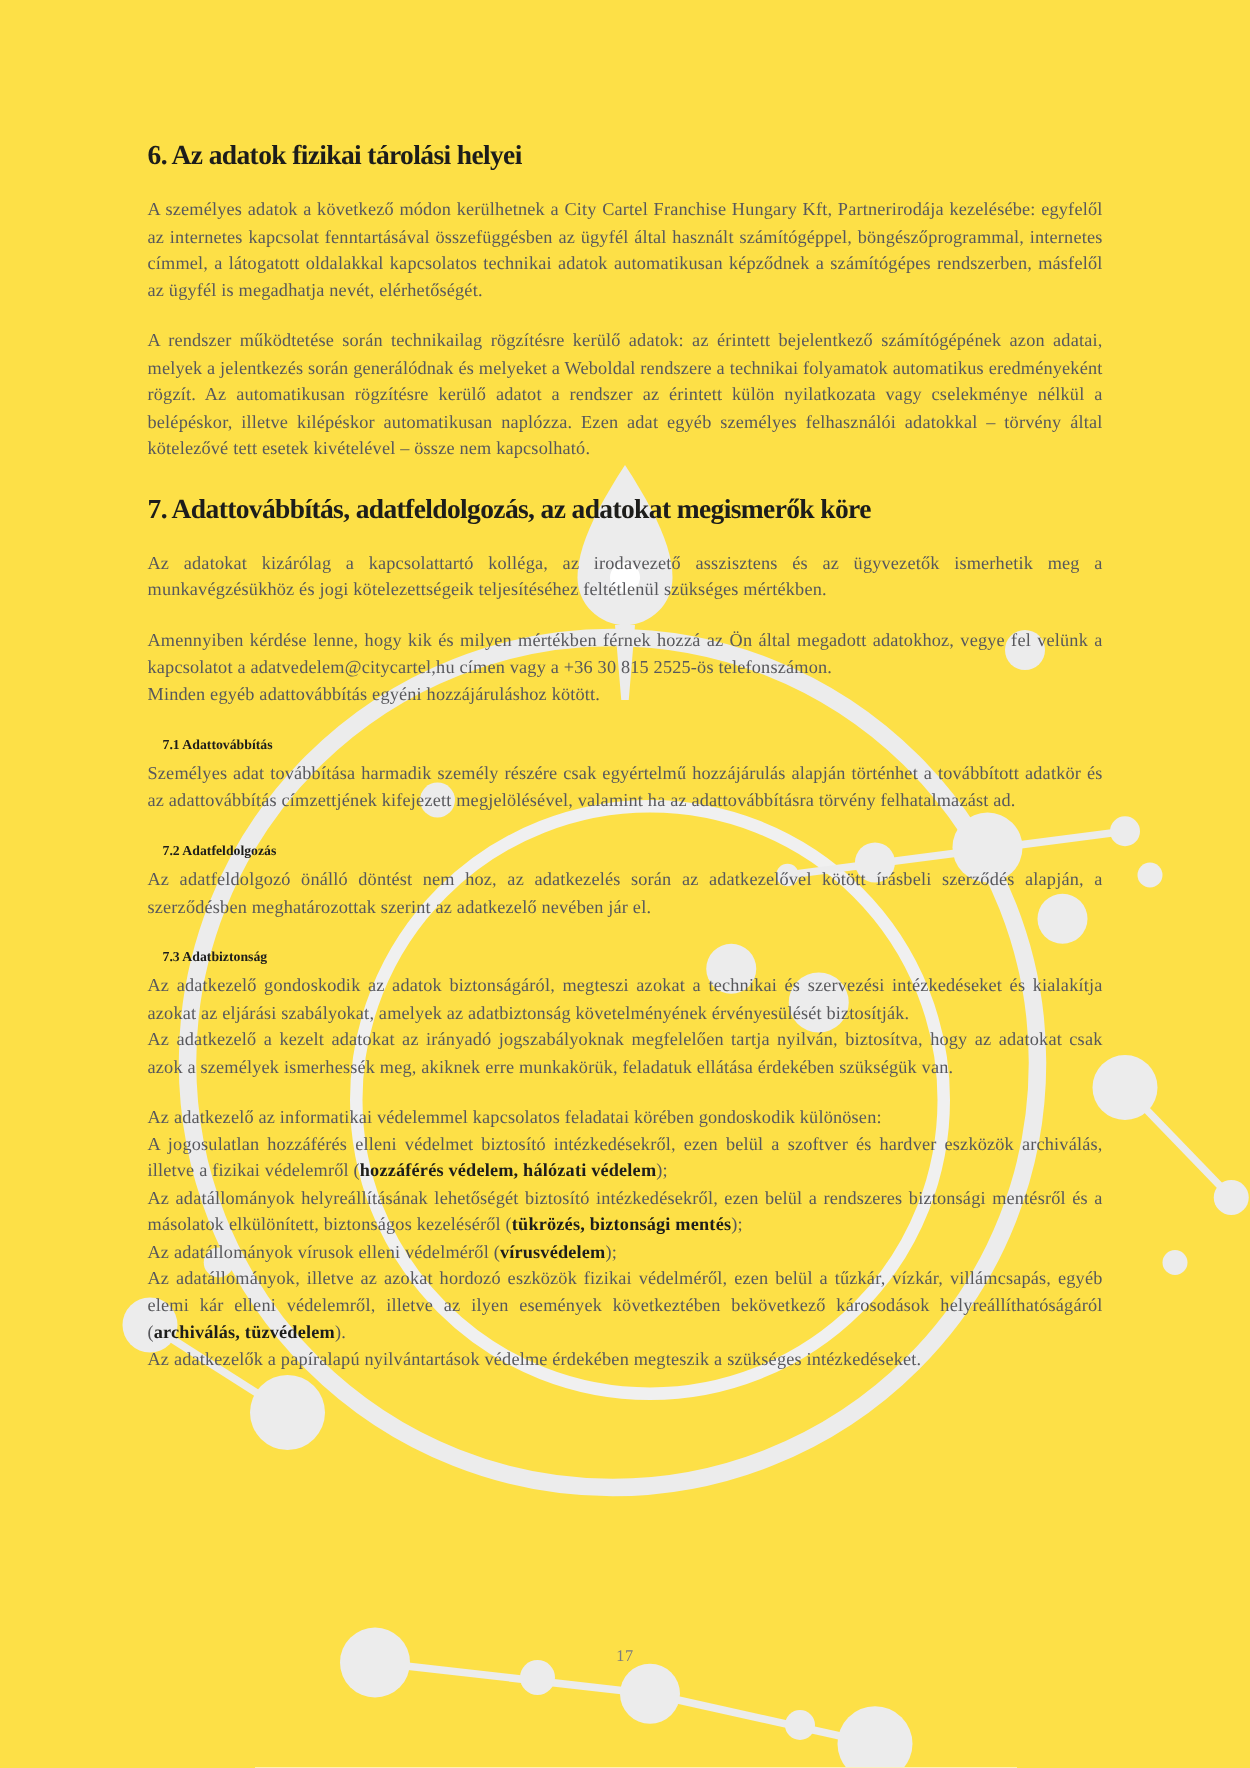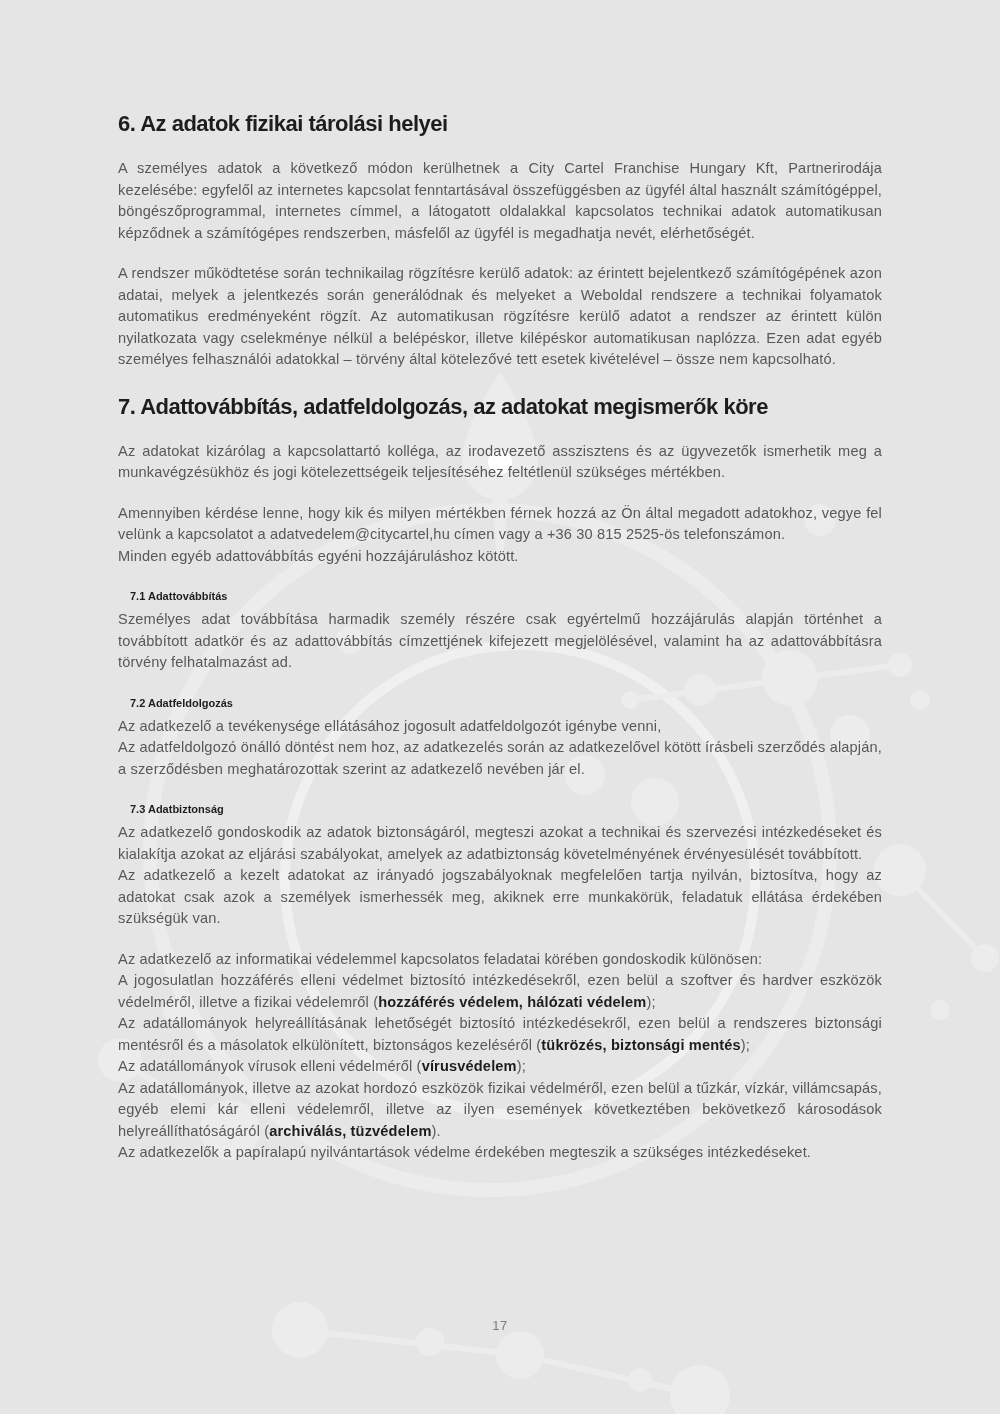--- a/index.html
+++ b/index.html
@@ -1,21 +1,21 @@
 <!DOCTYPE html>
 <html lang="hu"><head>
 <meta charset="utf-8">
 <style>
   html,body{margin:0;padding:0;background:#ffffff;}
   .page{
     position:relative;
     width:1000px;height:1414px;
-    background:#e5e5e5;
+    background:#fde047;
     overflow:hidden;
-    font-family:Liberation Sans, sans-serif;
+    font-family:Liberation Serif, serif;
   }
   .watermark{
     position:absolute;inset:0;z-index:0;pointer-events:none;
   }
   .content{
     position:absolute;left:118px;right:118px;top:112px;z-index:1;
   }
   h1{
     font-size:22px;line-height:24px;font-weight:800;
     color:#1d1d1b;letter-spacing:-0.5px;
@@ -100,29 +100,28 @@
 
     <h1 class="sec7">7. Adattovábbítás, adatfeldolgozás, az adatokat megismerők köre</h1>
     <p>Az adatokat kizárólag a kapcsolattartó kolléga, az irodavezető asszisztens és az ügyvezetők ismerhetik meg a munkavégzésükhöz és jogi kötelezettségeik teljesítéséhez feltétlenül szükséges mértékben.</p>
     <p class="tight">Amennyiben kérdése lenne, hogy kik és milyen mértékben férnek hozzá az Ön által megadott adatokhoz, vegye fel velünk a kapcsolatot a adatvedelem@citycartel,hu címen vagy a +36 30 815 2525-ös telefonszámon.</p>
     <p>Minden egyéb adattovábbítás egyéni hozzájáruláshoz kötött.</p>
 
     <h2>7.1 Adattovábbítás</h2>
     <p>Személyes adat továbbítása harmadik személy részére csak egyértelmű hozzájárulás alapján történhet a továbbított adatkör és az adattovábbítás címzettjének kifejezett megjelölésével, valamint ha az adattovábbításra törvény felhatalmazást ad.</p>
 
     <h2>7.2 Adatfeldolgozás</h2>
-    <p class="tight">Az adatkezelő a tevékenysége ellátásához jogosult adatfeldolgozót igénybe venni,</p>
     <p>Az adatfeldolgozó önálló döntést nem hoz, az adatkezelés során az adatkezelővel kötött írásbeli szerződés alapján, a szerződésben meghatározottak szerint az adatkezelő nevében jár el.</p>
 
     <h2>7.3 Adatbiztonság</h2>
-    <p class="tight">Az adatkezelő gondoskodik az adatok biztonságáról, megteszi azokat a technikai és szervezési intézkedéseket és kialakítja azokat az eljárási szabályokat, amelyek az adatbiztonság követelményének érvényesülését továbbított.</p>
+    <p class="tight">Az adatkezelő gondoskodik az adatok biztonságáról, megteszi azokat a technikai és szervezési intézkedéseket és kialakítja azokat az eljárási szabályokat, amelyek az adatbiztonság követelményének érvényesülését biztosítják.</p>
     <p>Az adatkezelő a kezelt adatokat az irányadó jogszabályoknak megfelelően tartja nyilván, biztosítva, hogy az adatokat csak azok a személyek ismerhessék meg, akiknek erre munkakörük, feladatuk ellátása érdekében szükségük van.</p>
 
     <p class="tight">Az adatkezelő az informatikai védelemmel kapcsolatos feladatai körében gondoskodik különösen:</p>
-    <p class="tight"><span>A jogosulatlan hozzáférés elleni védelmet biztosító intézkedésekről, ezen belül a szoftver és hardver eszközök védelméről, illetve a fizikai védelemről (</span><strong>hozzáférés védelem, hálózati védelem</strong><span>);</span></p>
+    <p class="tight"><span>A jogosulatlan hozzáférés elleni védelmet biztosító intézkedésekről, ezen belül a szoftver és hardver eszközök archiválás, illetve a fizikai védelemről (</span><strong>hozzáférés védelem, hálózati védelem</strong><span>);</span></p>
     <p class="tight"><span>Az adatállományok helyreállításának lehetőségét biztosító intézkedésekről, ezen belül a rendszeres biztonsági mentésről és a másolatok elkülönített, biztonságos kezeléséről (</span><strong>tükrözés, biztonsági mentés</strong><span>);</span></p>
     <p class="tight"><span>Az adatállományok vírusok elleni védelméről (</span><strong>vírusvédelem</strong><span>);</span></p>
     <p class="tight"><span>Az adatállományok, illetve az azokat hordozó eszközök fizikai védelméről, ezen belül a tűzkár, vízkár, villámcsapás, egyéb elemi kár elleni védelemről, illetve az ilyen események következtében bekövetkező károsodások helyreállíthatóságáról (</span><strong>archiválás, tüzvédelem</strong><span>).</span></p>
     <p class="tight">Az adatkezelők a papíralapú nyilvántartások védelme érdekében megteszik a szükséges intézkedéseket.</p>
 
   </main>
 
   <div class="footer">
     <span class="page-number">17</span>
   </div>

